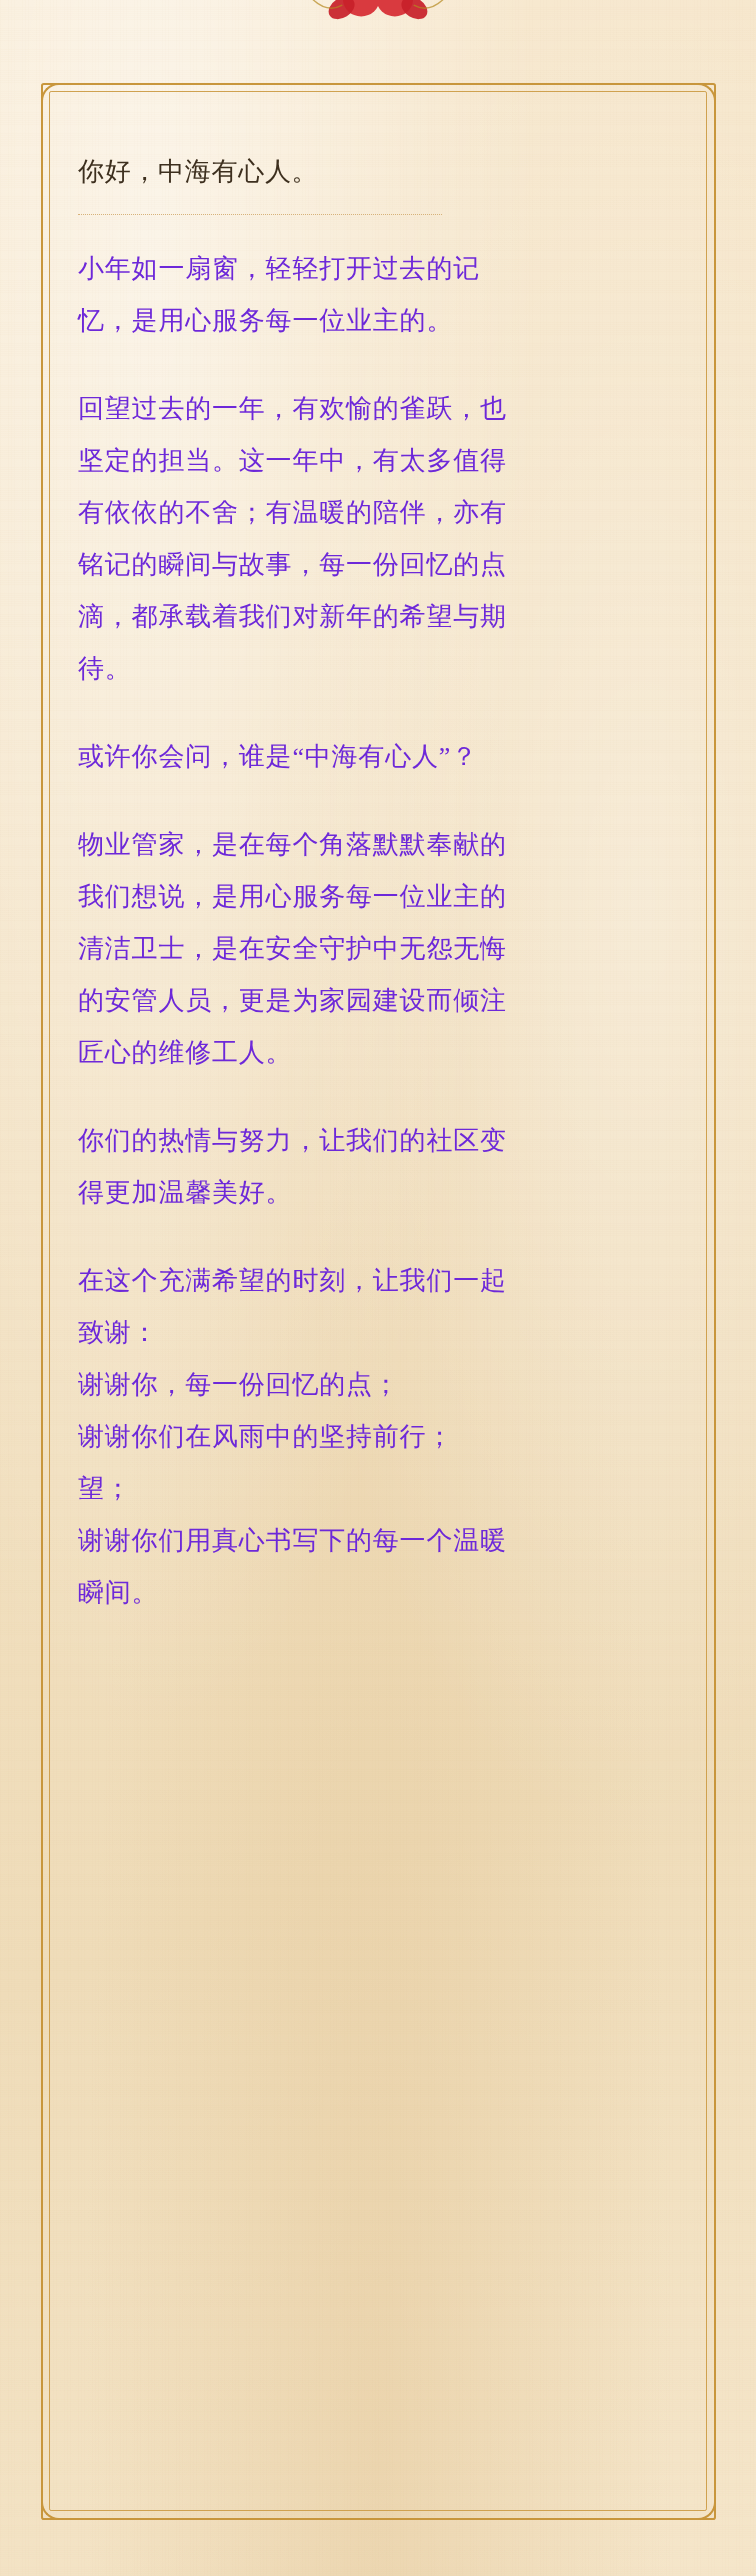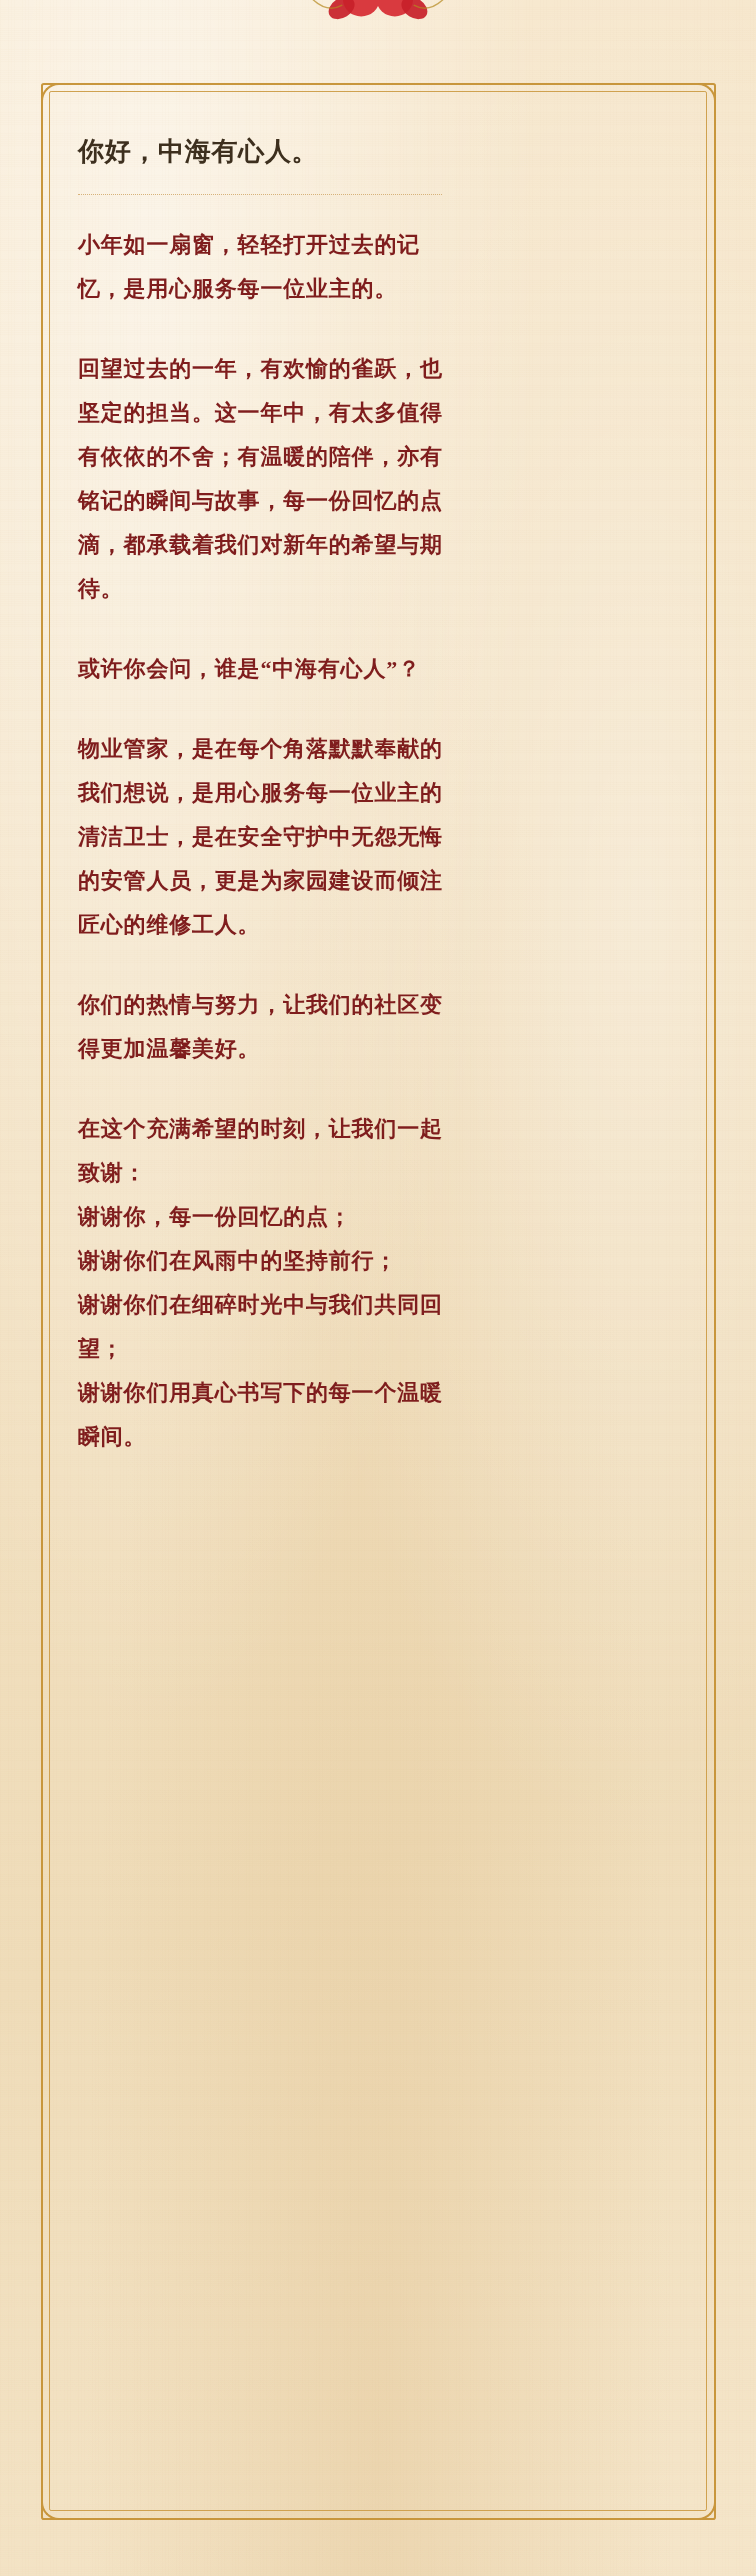--- a/index.html
+++ b/index.html
@@ -76,43 +76,42 @@
   }
   .corner.tl { left: -2.1px;  top: -2.1px;  border-left-width: 2.1px; border-top-width: 2.1px; border-top-left-radius: 18px; }
   .corner.tr { right: -2.1px; top: -2.1px;  border-right-width: 2.1px; border-top-width: 2.1px; border-top-right-radius: 18px; }
   .corner.bl { left: -2.1px;  bottom: -2.1px; border-left-width: 2.1px; border-bottom-width: 2.1px; border-bottom-left-radius: 18px; }
   .corner.br { right: -2.1px; bottom: -2.1px; border-right-width: 2.1px; border-bottom-width: 2.1px; border-bottom-right-radius: 18px; }
 
   
   .content {
     position: absolute;
     left: 78px;
-    top: 128px;
+    top: 148px;
     width: 604px;
-    font-weight: bold;
   }
 
   .greeting {
     font-size: 26px;
     line-height: 1.85;
     color: #3d2f1e;
     letter-spacing: 0.7px;
   }
 
   .divider {
     margin: 18px 0 28px 0;
     width: 364px;
     height: 0;
     border-top: 1.4px dotted #d7b27a;
   }
 
   .para {
-    font-size: 22px;
+    font-size: 26px;
     line-height: 2.0;
-    color: #7f1d1d;
+    color: #6d28d9;
     letter-spacing: 0.8px;
     margin: 0 0 36px 0;
     text-align: justify;
   }
   .para:last-child { margin-bottom: 0; }
 
   .para .line { display: block; }
 </style>
 </head>
 <body>
@@ -196,20 +195,19 @@
   <p class="para">
     <span class="line">你们的热情与努力，让我们的社区变</span>
     <span class="line">得更加温馨美好。</span>
   </p>
 
   <p class="para thanks-block">
     <span class="line">在这个充满希望的时刻，让我们一起</span>
     <span class="line">致谢：</span>
     <span class="line">谢谢你，每一份回忆的点；</span>
     <span class="line">谢谢你们在风雨中的坚持前行；</span>
-    <span class="line">谢谢你们在细碎时光中与我们共同回</span>
     <span class="line">望；</span>
     <span class="line">谢谢你们用真心书写下的每一个温暖</span>
     <span class="line">瞬间。</span>
   </p>
 
 </div>
 
 
 </body></html>

